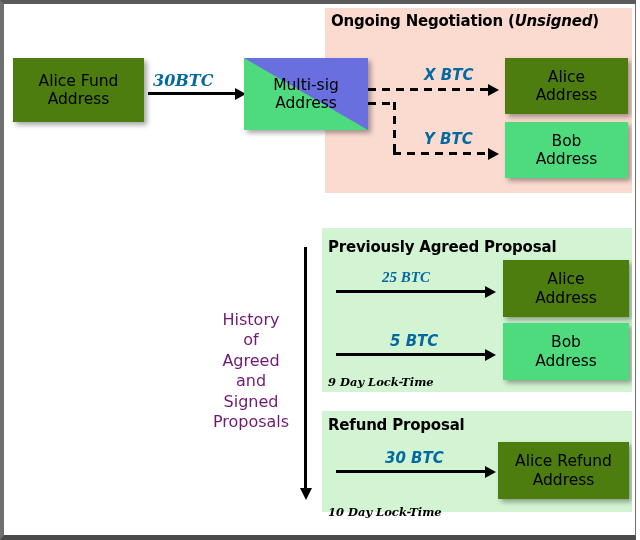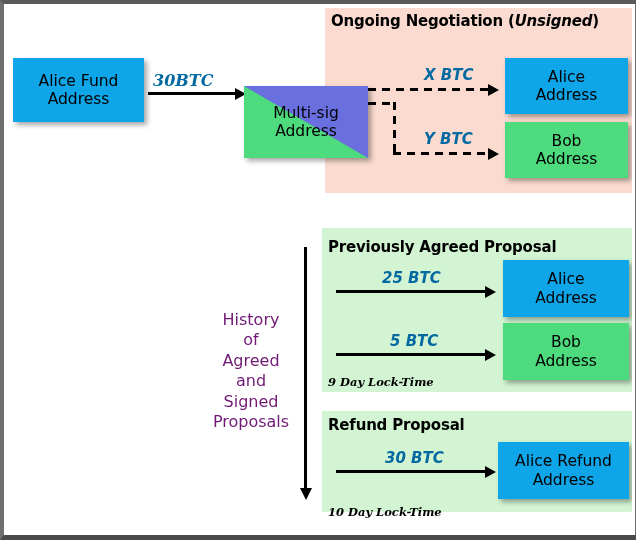--- a/index.html
+++ b/index.html
@@ -78,25 +78,24 @@
     align-items: center;
     justify-content: center;
     text-align: center;
     font-family: "DejaVu Sans", sans-serif;
     font-size: 15.5px;
     color: #000000;
     line-height: 1.18;
     box-shadow: 3px 3px 5px rgba(0,0,0,0.35);
     white-space: pre-line;
   }
-  .node-blue  { background: #0ea5e9; }
+  .node-blue  { background: #4d7c0f; }
   .node-green { background: #4ddb7e; }
   .node-split {
     background: linear-gradient(to bottom left, #6a6fdf 0%, #6a6fdf 49.6%, #4ddb7e 50.4%, #4ddb7e 100%);
-    margin-top: 28px;
   }
   .node span { position: relative; z-index: 2; display:block; }
 
   
   .arrow-line {
     position: absolute;
     background: #000000;
     height: 3px;
   }
   .arrow-head {
@@ -219,21 +218,21 @@
     <div class="arrow-head-down" style="left:292.5px; top:481px;"></div>
 
     <div class="region region-green" style="left:315px; top:221px; width:311px; height:164px;"></div>
 
     <div class="region-title" style="left:321px; top:231px;">
       <span>Previously Agreed Proposal</span>
     </div>
 
     <div class="locktime" style="left:321px; top:368px;text-align:center;">9 Day Lock-Time</div>
 
-    <div class="arrow-label" style="left:375px; top:262px;">25 BTC</div>
+    <div class="arrow-label" style="left:375px; top:262px;font-family:Liberation Serif, serif;">25 BTC</div>
     <div class="arrow-line" style="left:329px; top:283px; width:152px;"></div>
     <div class="arrow-head" style="left:478px; top:278.5px;"></div>
 
     <div class="arrow-label" style="left:383px; top:325px;">5 BTC</div>
     <div class="arrow-line" style="left:329px; top:346px; width:152px;"></div>
     <div class="arrow-head" style="left:478px; top:341.5px;"></div>
 
     <div class="node node-blue" style="left:496px; top:253px; width:126px; height:57px;">
       <span>Alice
 Address</span>

